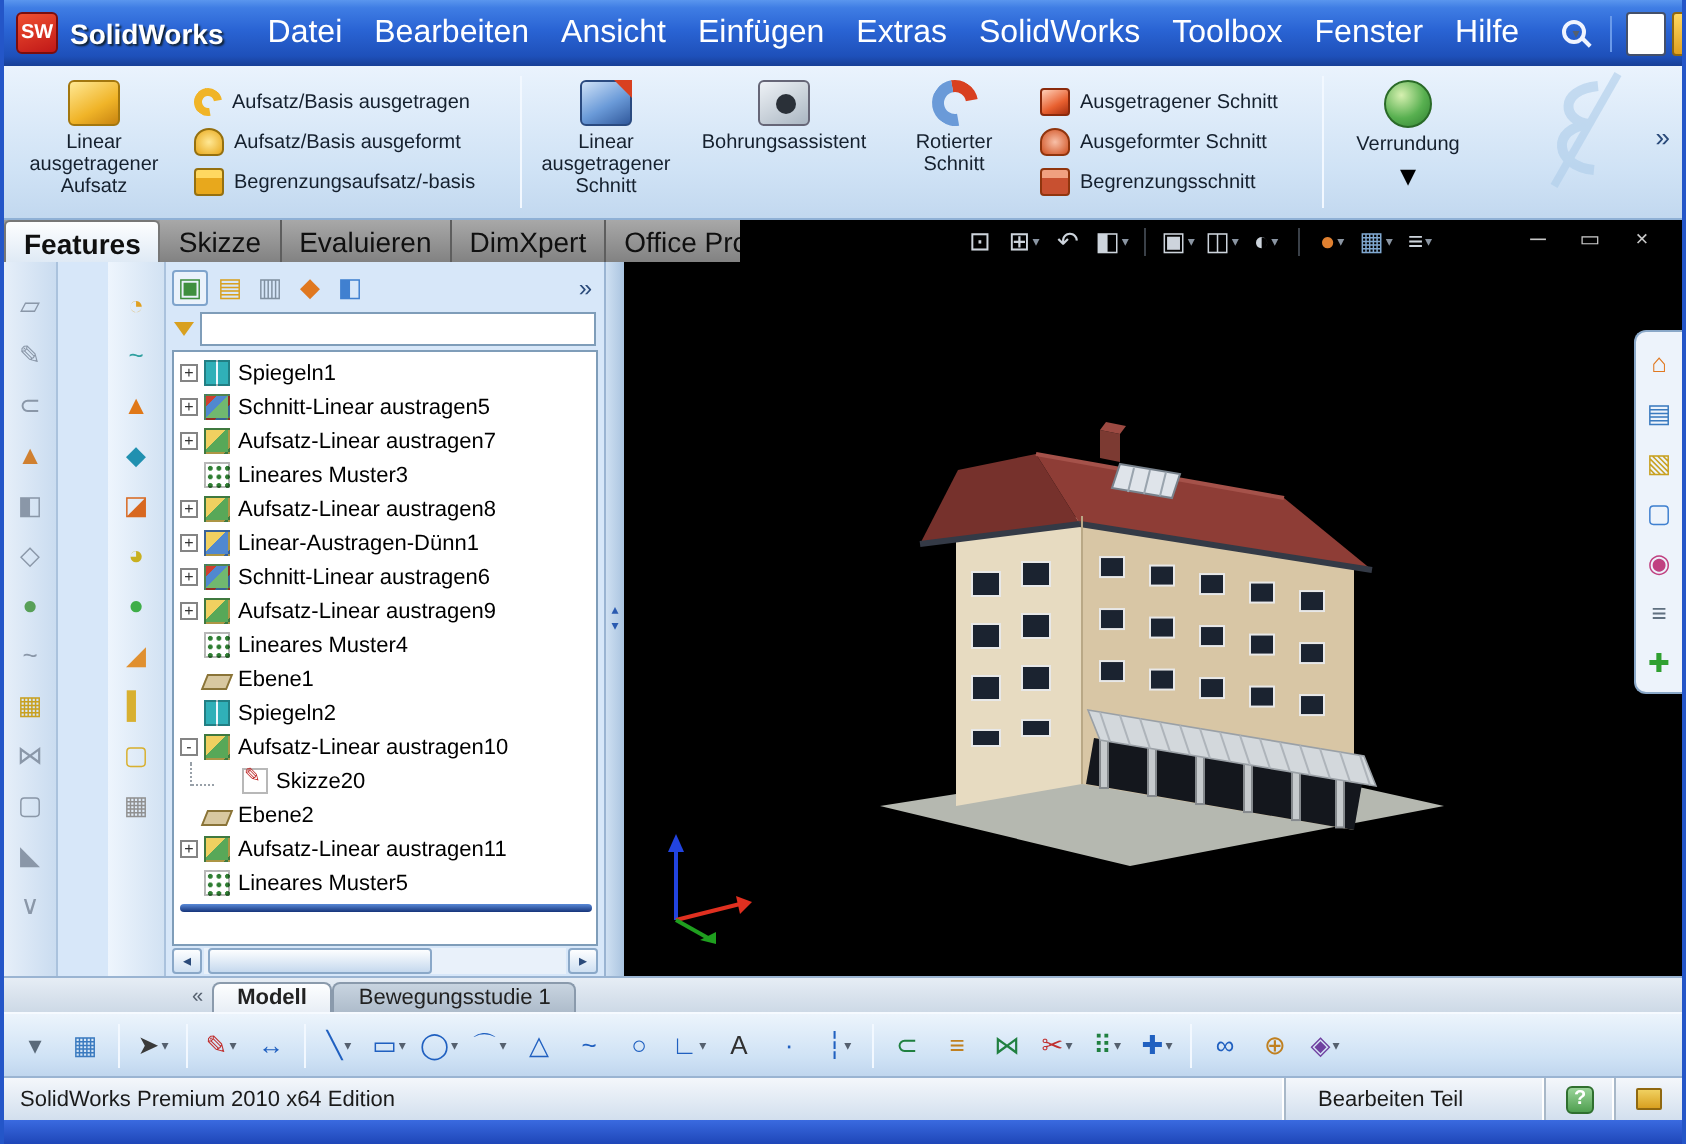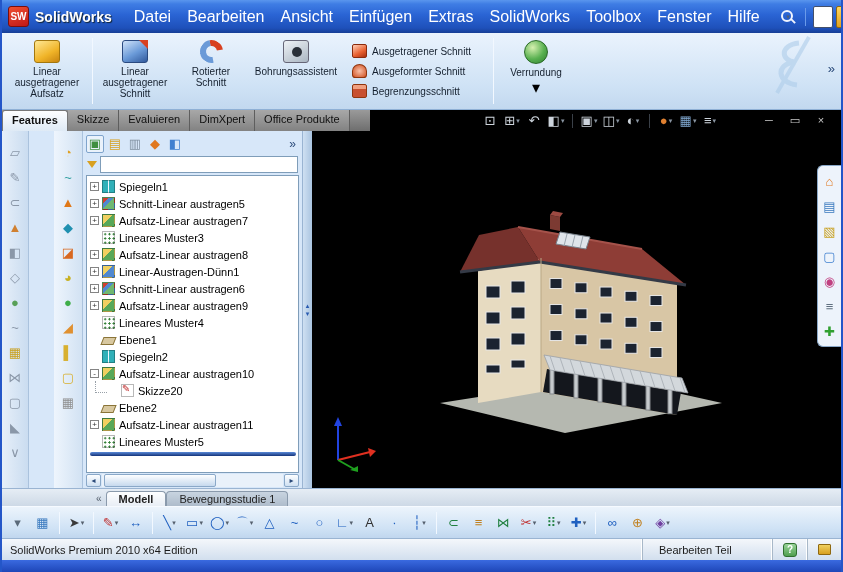--- a/index.html
+++ b/index.html
@@ -52,21 +52,21 @@
   .si2{background:radial-gradient(#ffe894,#e8a81c);border:1px solid #95700f;border-radius:50% 50% 22% 22%;}
   .si3{background:linear-gradient(#ffd860 32%,#e8a81c 32%);border:1px solid #95700f;}
   .si4{background:linear-gradient(150deg,#ffd0b8,#e86030 60%,#a83010);border:1px solid #8a2a0c;}
   .si5{background:radial-gradient(#f8c0a8,#d05020);border:1px solid #90350e;border-radius:50% 50% 22% 22%;}
   .si6{background:linear-gradient(#f0a080 32%,#c85030 32%);border:1px solid #90350e;}
   #rib-more{position:absolute;right:6px;top:28px;font-size:13px;color:#2a4a7a;cursor:default;}
   #swoosh{position:absolute;right:26px;top:2px;opacity:.6;}
   
   #tabrow{height:21px;flex:none;display:flex;background:#000;}
   #tabstrip{flex:none;width:368px;display:flex;background:linear-gradient(#9a9a9a,#6e6e6e);}
-  .ctab{font-size:11px;padding:3px 9px 0 9px;color:#101010;background:linear-gradient(#a8a8a8,#828282);
+  .ctab{font-size:14px;padding:3px 9px 0 9px;color:#101010;background:linear-gradient(#a8a8a8,#828282);
         border-right:1px solid #5e5e5e;cursor:default;white-space:nowrap;}
   .ctab.active{background:linear-gradient(#fdfeff,#dfeaf5);font-weight:bold;border:1px solid #777;border-bottom:none;border-radius:3px 3px 0 0;}
   #vptop{flex:1;display:flex;align-items:center;background:#000;padding-left:110px;}
   #headsup{display:flex;align-items:center;gap:2px;}
   #headsup .arw{color:#8a95a2;}
   #headsup .sep{width:1px;height:14px;background:#3a4048;margin:0 4px;}
   #winctl{margin-left:auto;display:flex;gap:6px;padding-right:10px;}
   #winctl .g{color:#c8c8c8;font-size:11px;}
   
   #main{flex:1;display:flex;min-height:0;}
@@ -180,34 +180,48 @@
         </span>
       </div>
   </div>
 
   <div id="ribbon">
     <div class="rgroup">
       <div class="bigbtn" style="width:86px">
         <span class="ri ri-boss"></span>
         <span class="blabel">Linear ausgetragener Aufsatz</span>
       </div>
+      <div class="stack" style="width:168px">
+        <div class="smallbtn">
+          <span class="si si1"></span>
+          <span>Aufsatz/Basis ausgetragen</span>
+        </div>
+        <div class="smallbtn">
+          <span class="si si2"></span>
+          <span>Aufsatz/Basis ausgeformt</span>
+        </div>
+        <div class="smallbtn">
+          <span class="si si3"></span>
+          <span>Begrenzungsaufsatz/-basis</span>
+        </div>
+      </div>
     </div>
     <div class="rsep"></div>
     <div class="rgroup">
       <div class="bigbtn" style="width:80px">
         <span class="ri ri-cutlin"></span>
         <span class="blabel">Linear ausgetragener Schnitt</span>
       </div>
+      <div class="bigbtn" style="width:98px">
+        <span class="ri ri-hole"></span>
+        <span class="blabel">Bohrungsassistent</span>
+      </div>
       <div class="bigbtn" style="width:72px">
         <span class="ri ri-rcut"></span>
         <span class="blabel">Rotierter Schnitt</span>
-      </div>
-      <div class="bigbtn" style="width:98px">
-        <span class="ri ri-hole"></span>
-        <span class="blabel">Bohrungsassistent</span>
       </div>
       <div class="stack" style="width:146px">
         <div class="smallbtn">
           <span class="si si4"></span>
           <span>Ausgetragener Schnitt</span>
         </div>
         <div class="smallbtn">
           <span class="si si5"></span>
           <span>Ausgeformter Schnitt</span>
         </div>

